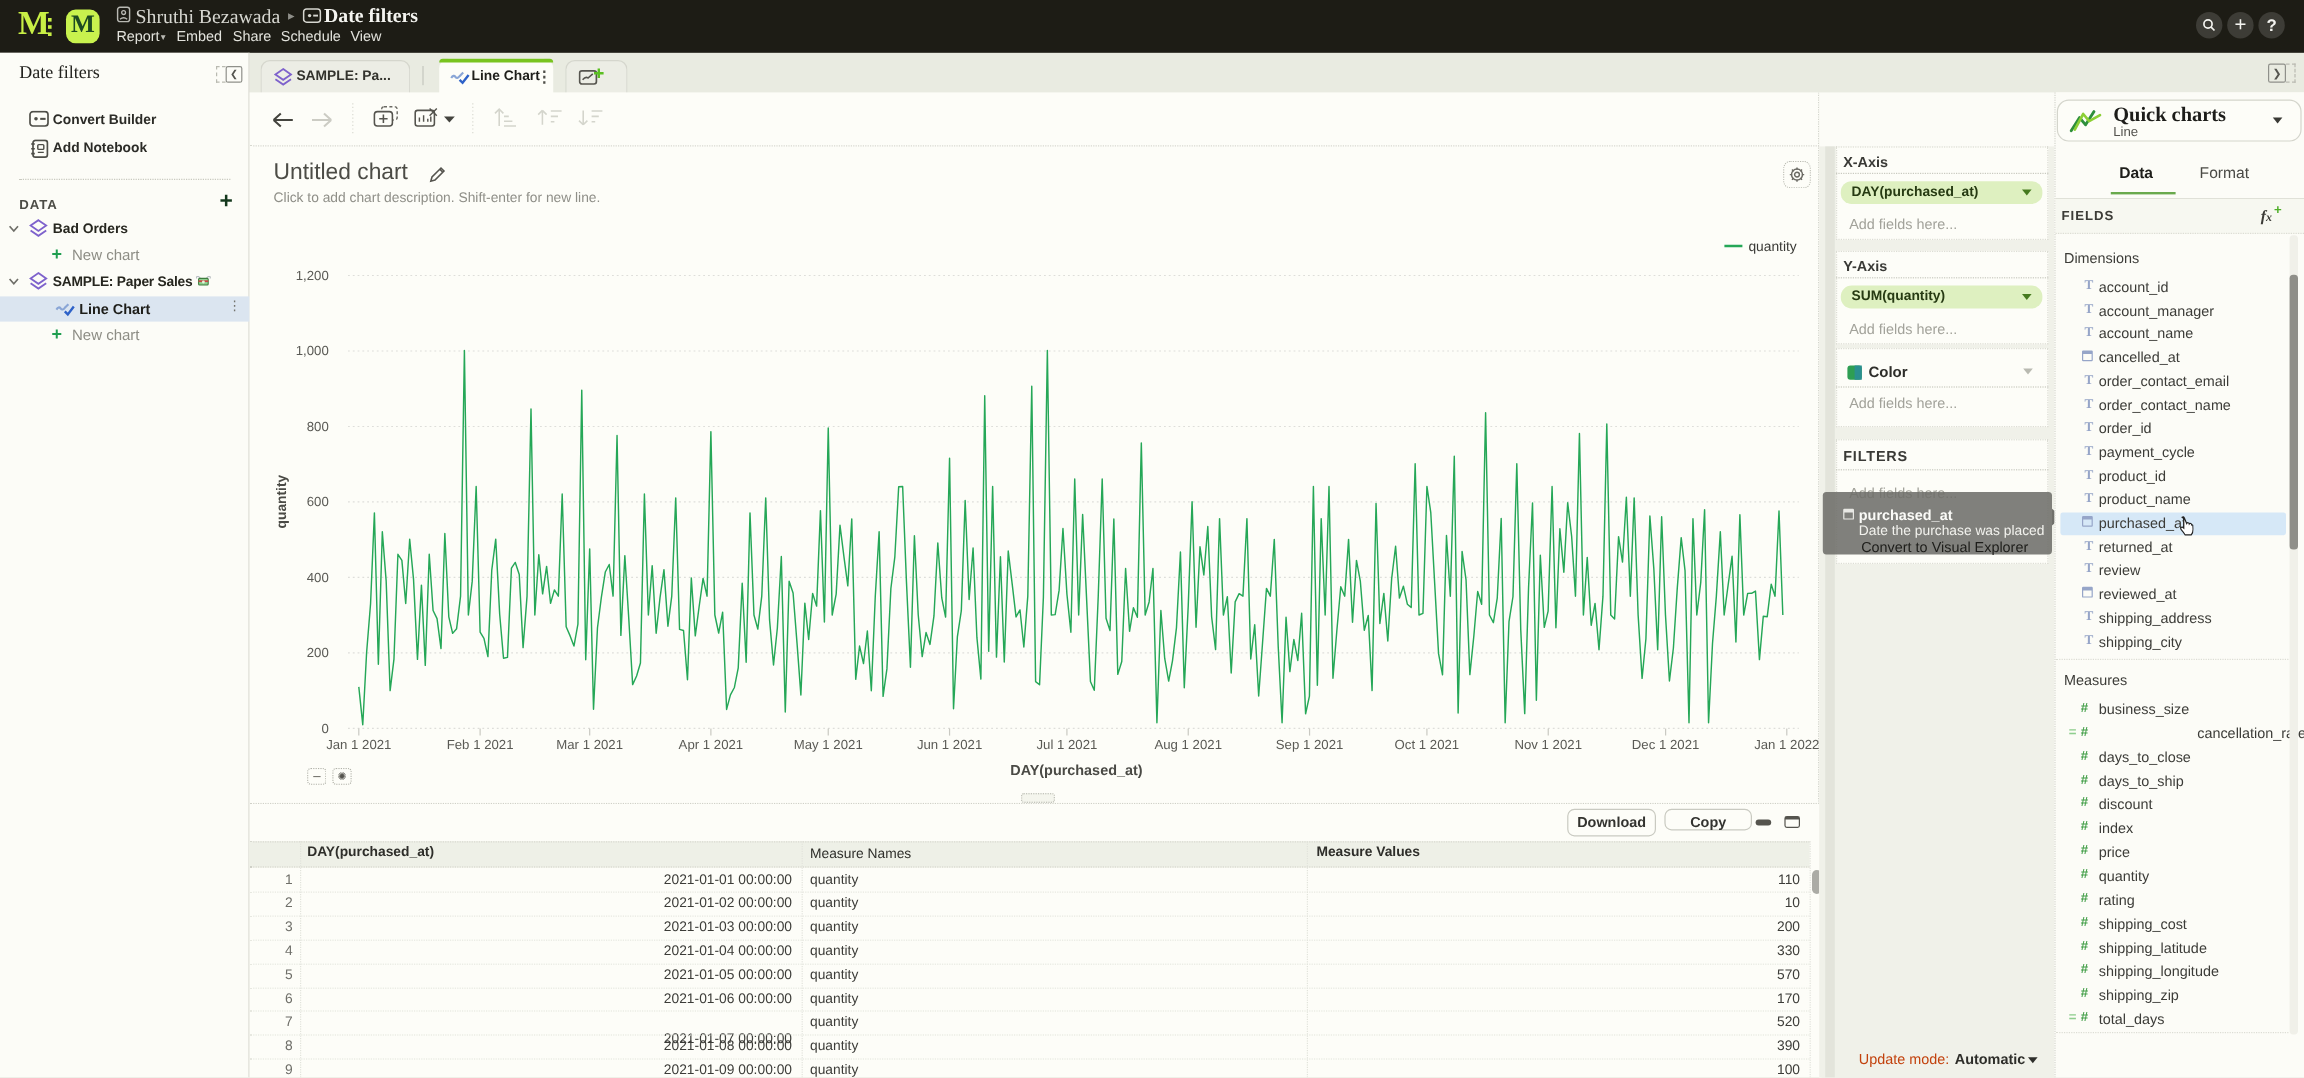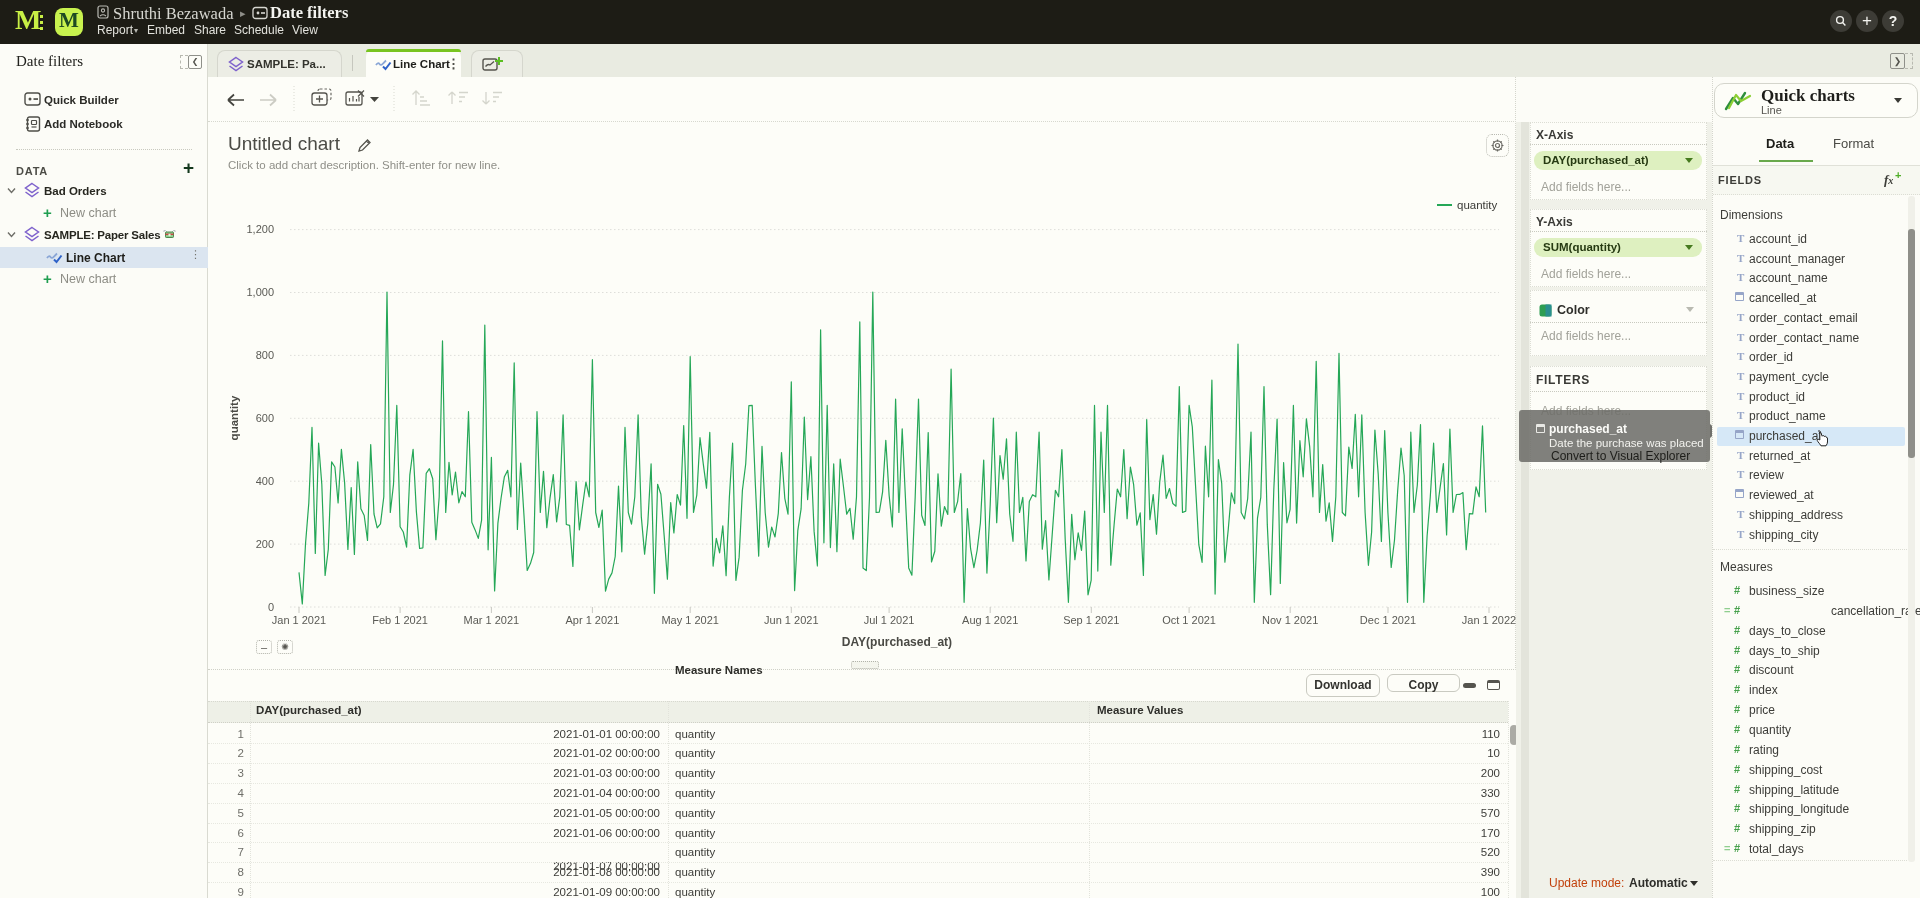--- a/index.html
+++ b/index.html
@@ -78,21 +78,21 @@
 <div id="sidebar" class="abs">
   <div class="abs serif" style="left:16px;top:9px;font-size:15px;color:#22221e;">Date filters</div>
   <div class="abs" style="left:180px;top:11px;width:8px;height:14px;border:1px dashed #b9bab1;border-right:none;"></div>
   <div class="abs" style="left:188px;top:11px;width:14px;height:14px;border:1px solid #8f908a;border-radius:2px;text-align:center;line-height:12px;font-size:8px;color:#55554f;">❮</div>
 
   <svg class="abs" style="left:24px;top:48px;" width="17" height="15" viewBox="0 0 17 15">
     <rect x="1" y="1" width="15" height="12" rx="2.5" fill="none" stroke="#4e4e48" stroke-width="1.4"></rect>
     <circle cx="6" cy="7" r="1.5" fill="#4e4e48"></circle>
     <rect x="9.5" y="6.2" width="4.5" height="1.7" fill="#4e4e48"></rect>
   </svg>
-  <div class="abs" style="left:44px;top:50px;font-size:11.5px;font-weight:bold;color:#2b2b27;">Quick Builder</div>
+  <div class="abs" style="left:44px;top:50px;font-size:11.5px;font-weight:bold;color:#2b2b27;">Convert Builder</div>
 
   <svg class="abs" style="left:25px;top:72px;" width="16" height="16" viewBox="0 0 16 16">
     <rect x="2.5" y="1" width="12" height="14" rx="2" fill="none" stroke="#4e4e48" stroke-width="1.4"></rect>
     <line x1="1" y1="4" x2="4" y2="4" stroke="#4e4e48" stroke-width="1.3"></line>
     <line x1="1" y1="8" x2="4" y2="8" stroke="#4e4e48" stroke-width="1.3"></line>
     <line x1="1" y1="12" x2="4" y2="12" stroke="#4e4e48" stroke-width="1.3"></line>
     <rect x="6.5" y="4.5" width="5" height="4" rx="0.8" fill="none" stroke="#4e4e48" stroke-width="1.2"></rect>
     <line x1="6.5" y1="11" x2="11.5" y2="11" stroke="#4e4e48" stroke-width="1.2"></line>
   </svg>
   <div class="abs" style="left:44px;top:74px;font-size:11.5px;font-weight:bold;color:#2b2b27;">Add Notebook</div>
@@ -258,21 +258,21 @@
 
 <div class="abs" style="left:851px;top:661px;width:28px;height:8px;border:1px dotted #b1b2a9;border-radius:2px;background:#f4f5ed;"></div>
 
 <div id="tablepanel" class="abs"></div>
 <div class="btn" style="left:1306px;top:674px;width:74px;height:23px;line-height:21px;">Download</div>
 <div class="btn" style="left:1387px;top:674px;width:73px;height:18px;line-height:21px;">Copy</div>
 <div class="abs" style="left:1463px;top:683px;width:13px;height:5px;background:#55544e;border-radius:2.5px;"></div>
 <div class="abs" style="left:1487px;top:680px;width:13px;height:10px;border:1.3px solid #55544e;border-top:3.5px solid #55544e;border-radius:2px;"></div>
 <div class="abs" style="left:208px;top:701px;width:1300px;height:22px;background:#eef0e7;border-top:1px dotted #d7d8cf;border-bottom:1px dotted #cfd0c7;"></div>
 <div class="abs" style="left:256px;top:704px;font-size:11.5px;font-weight:bold;color:#2e2e2a;">DAY(purchased_at)</div>
-<div class="abs" style="left:675px;top:664px;font-size:11.5px;font-weight:bold;color:#2e2e2a;">Measure Names</div>
+<div class="abs" style="left:675px;top:706px;font-size:11.5px;font-weight:normal;color:#2e2e2a;">Measure Names</div>
 <div class="abs" style="left:1097px;top:704px;font-size:11.5px;font-weight:bold;color:#2e2e2a;">Measure Values</div>
 <div class="trow" style="left:208px;top:723.5px;width:36px;text-align:right;color:#6e6e68;">1</div>
 <div class="trow" style="left:250px;top:723.5px;width:410px;text-align:right;">2021-01-01 00:00:00</div>
 <div class="trow" style="left:675px;top:723.5px;">quantity</div>
 <div class="trow" style="left:1089px;top:723.5px;width:411px;text-align:right;">110</div>
 <div class="abs" style="left:208px;top:743.3px;width:1300px;border-top:1px dotted #e7e8e0;"></div>
 <div class="trow" style="left:208px;top:743.3px;width:36px;text-align:right;color:#6e6e68;">2</div>
 <div class="trow" style="left:250px;top:743.3px;width:410px;text-align:right;">2021-01-02 00:00:00</div>
 <div class="trow" style="left:675px;top:743.3px;">quantity</div>
 <div class="trow" style="left:1089px;top:743.3px;width:411px;text-align:right;">10</div>

